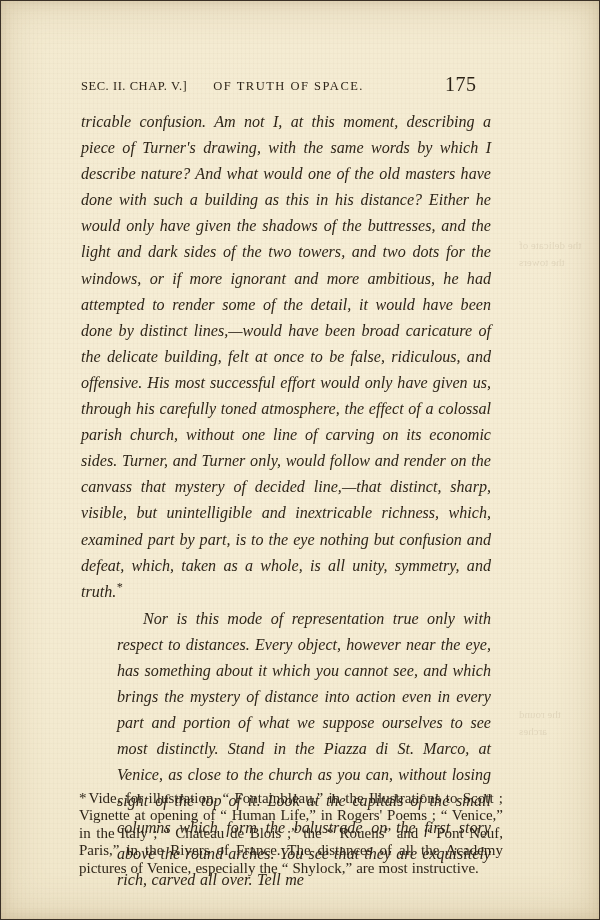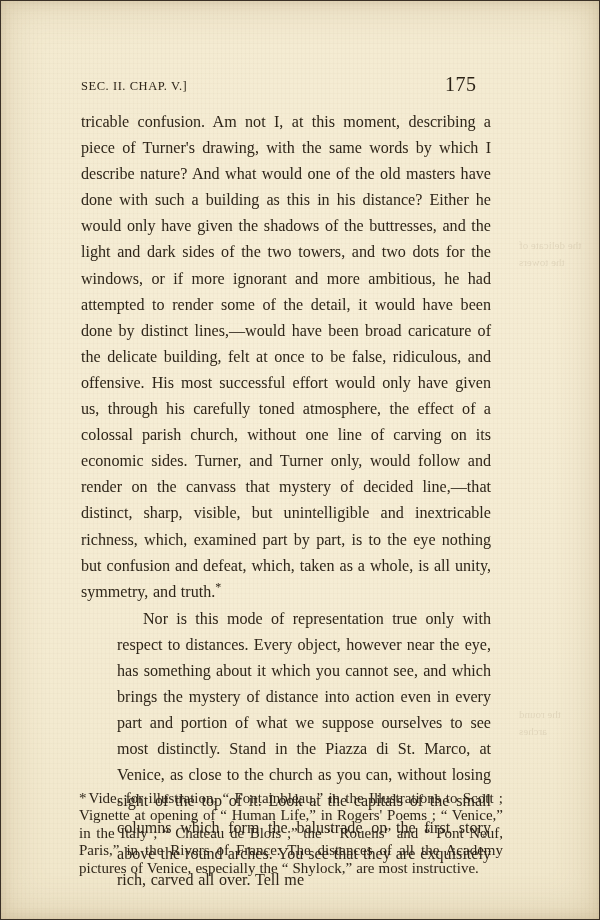--- a/index.html
+++ b/index.html
@@ -124,20 +124,21 @@
     width: 410px;
   }
   p.body {
     margin: 0;
     font-size: 16.1px;
     line-height: 26.1px;
     text-align: justify;
     text-align-last: left;
     word-spacing: .6px;
     color: #2e2519;
+    font-style: italic;
   }
   p.body.indent {
     text-indent: 26px;
     margin-left: 36px;
   }
   p.body + p.body {
     margin-top: 1px;
   }
   .fn-mark {
     font-size: 12px;
@@ -181,20 +182,21 @@
 
   <div class="grain"></div>
 
   <div class="bleed">the delicate of the towers</div>
   <div class="bleed2">the round arches</div>
 
   <div class="content">
 
     <div class="runhead">
       <span class="runhead-left">SEC. II. CHAP. V.]</span>
+      <span class="runhead-center">OF TRUTH OF SPACE.</span>
     </div>
 
     <div class="folio">175</div>
 
     <div class="textblock">
       <p class="body"><span>tricable confusion. Am not I, at this moment, describing a piece of Turner's drawing, with the same words by which I describe nature? And what would one of the old masters have done with such a building as this in his distance? Either he would only have given the shadows of the buttresses, and the light and dark sides of the two towers, and two dots for the windows, or if more ignorant and more ambitious, he had attempted to render some of the detail, it would have been done by distinct lines,—would have been broad caricature of the delicate building, felt at once to be false, ridiculous, and offensive. His most successful effort would only have given us, through his carefully toned atmosphere, the effect of a colossal parish church, without one line of carving on its economic sides. Turner, and Turner only, would follow and render on the canvass that mystery of decided line,—that distinct, sharp, visible, but unintelligible and inextricable richness, which, examined part by part, is to the eye nothing but confusion and defeat, which, taken as a whole, is all unity, symmetry, and truth.</span><span class="fn-mark">*</span></p>
 
       <p class="body indent">Nor is this mode of representation true only with respect to distances. Every object, however near the eye, has something about it which you cannot see, and which brings the mystery of distance into action even in every part and portion of what we suppose ourselves to see most distinctly. Stand in the Piazza di St. Marco, at Venice, as close to the church as you can, without losing sight of the top of it. Look at the capitals of the small columns which form the balustrade on the first story above the round arches. You see that they are exquisitely rich, carved all over. Tell me</p>
     </div>
 

